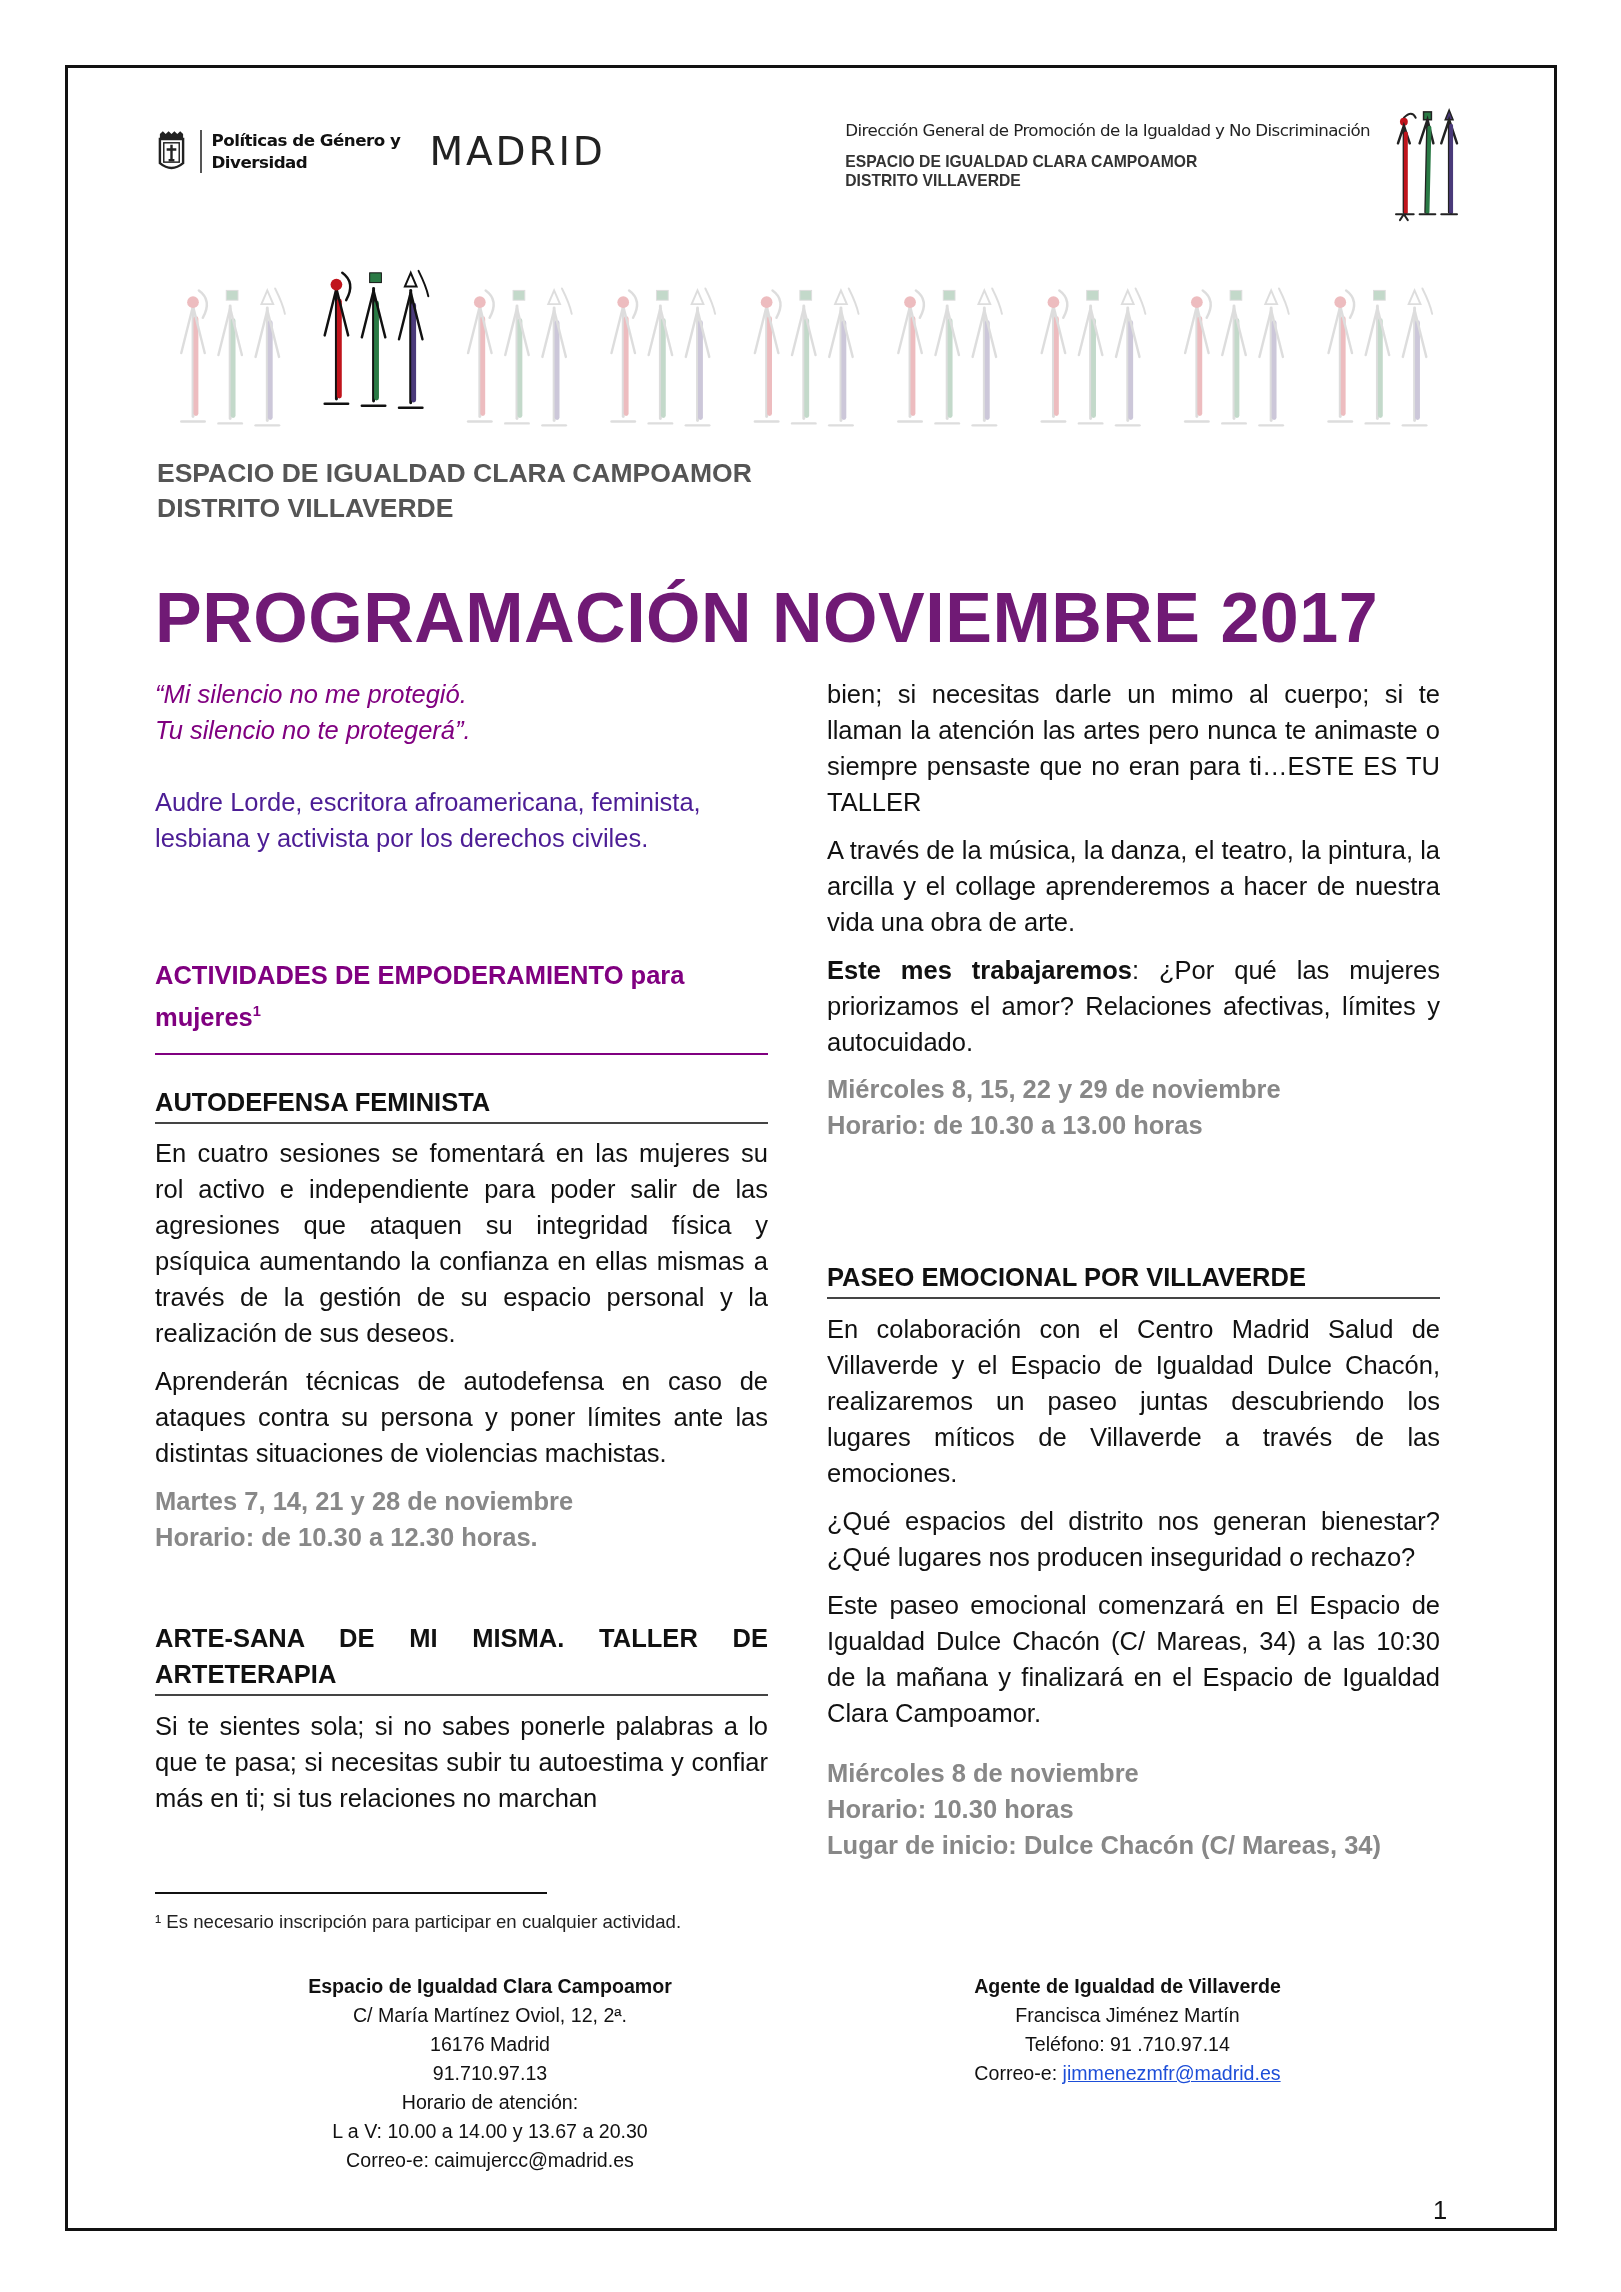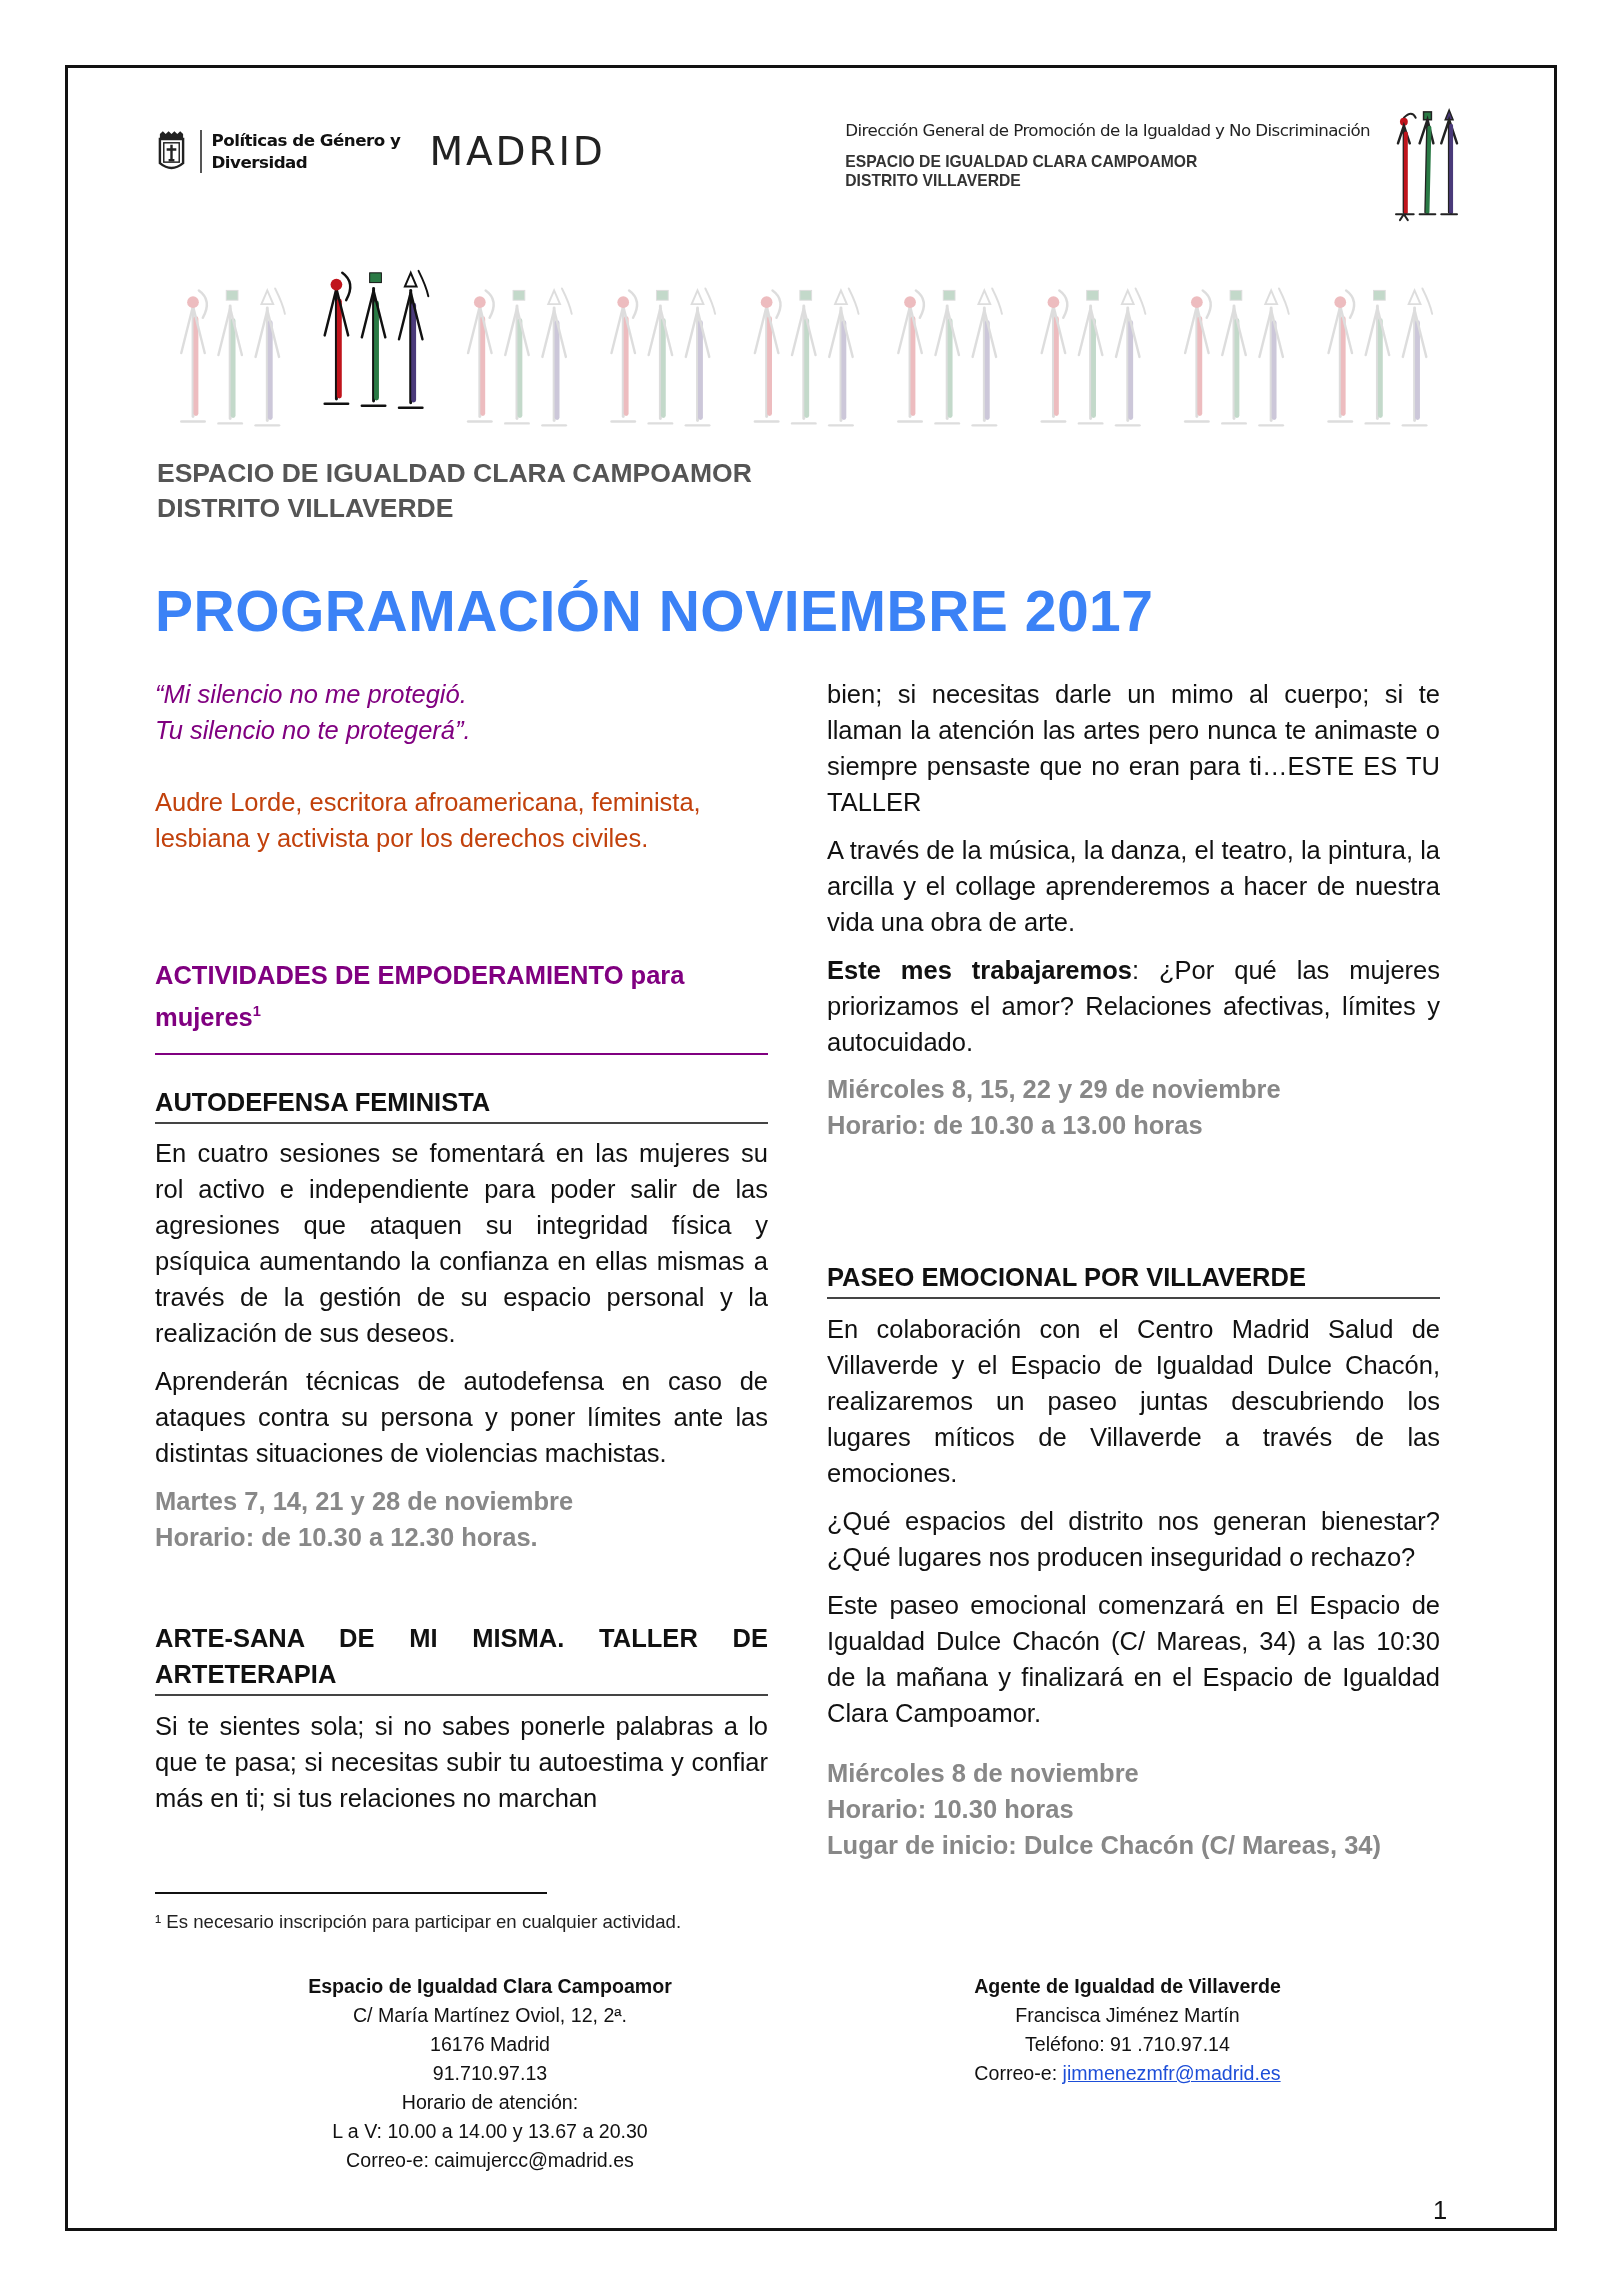--- a/index.html
+++ b/index.html
@@ -13,27 +13,27 @@
   .dept{font-family:"DejaVu Sans",sans-serif;font-weight:bold;font-size:16.7px;line-height:21.6px;color:#111;letter-spacing:-0.5px;}
   .madrid{font-family:"DejaVu Sans",sans-serif;font-size:39px;letter-spacing:2.9px;color:#222;margin-left:29px;font-weight:normal;}
   .hdr-right{position:absolute;right:251px;top:120px;}
   .dg{font-family:"DejaVu Sans",sans-serif;font-size:16.7px;color:#222;letter-spacing:-0.6px;}
   .esp{font-family:"Liberation Sans",sans-serif;font-weight:bold;font-size:15.7px;color:#333;line-height:19.6px;margin-top:11.8px;}
   .logo-small{position:absolute;left:1390px;top:104px;width:73px;height:122px;}
 
   .figures{position:absolute;left:162px;top:265px;width:1294px;height:176px;}
 
   .org{position:absolute;left:157px;top:456px;font-weight:bold;font-size:26.5px;color:#555;line-height:35px;font-family:"Liberation Sans",sans-serif;}
-  .title{position:absolute;left:155px;top:578px;font-weight:bold;font-size:57px;color:#3b82f6;font-family:"Liberation Sans",sans-serif;letter-spacing:0.5px;}
+  .title{position:absolute;left:155px;top:578px;font-weight:bold;font-size:70px;color:#701a75;font-family:"Liberation Sans",sans-serif;letter-spacing:0.5px;}
 
   .col{position:absolute;width:613px;font-size:25.5px;line-height:36px;}
   .col-left{left:155px;top:676px;}
   .col-right{left:827px;top:676px;}
   .quote{color:#800080;font-style:italic;font-size:25.5px;line-height:36px;}
-  .author{color:#c2410c;font-size:25.5px;line-height:36px;margin-top:36px;}
+  .author{color:#4c1d95;font-size:25.5px;line-height:36px;margin-top:36px;}
   .sec-head{color:#800080;font-weight:bold;font-size:25.5px;line-height:36px;border-bottom:2px solid #800080;padding-bottom:18px;margin-top:101px;}
   .act-head{font-weight:bold;font-size:25.5px;line-height:36px;color:#111;border-bottom:2px solid #444;padding-bottom:2px;text-align:justify;}
   p{margin:0;text-align:justify;}
   .para{margin-top:11.8px;}
   .sched{color:#888;font-weight:bold;font-size:25.5px;line-height:36px;}
 
   .fn-rule{position:absolute;left:155px;top:1892px;width:392px;height:2px;background:#111;}
   .footnote{position:absolute;left:155px;top:1911px;font-size:18.6px;color:#222;}
 
   .contact{position:absolute;text-align:center;font-size:19.6px;line-height:29px;color:#111;}

